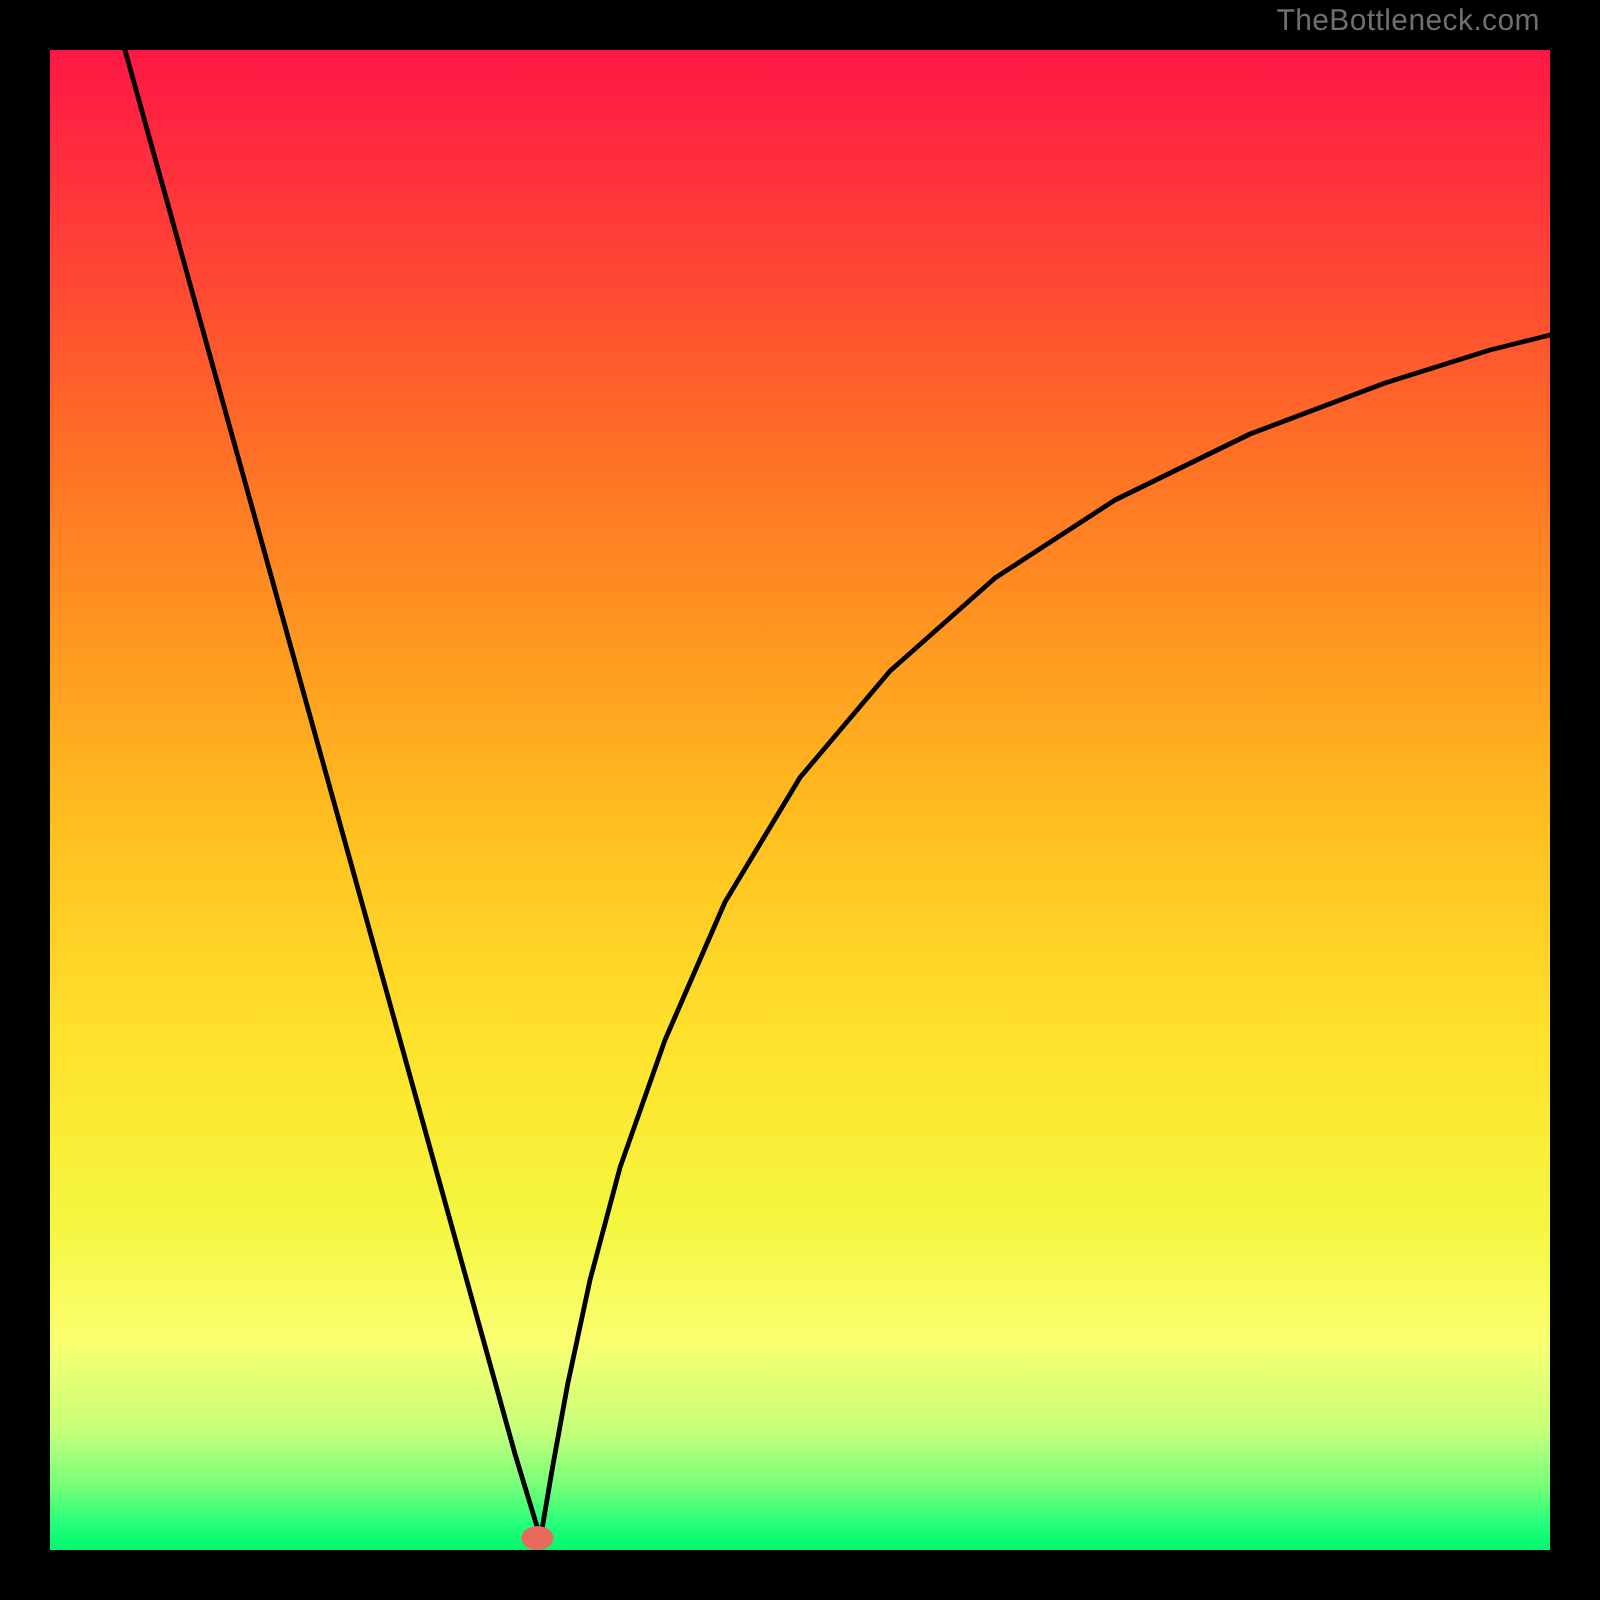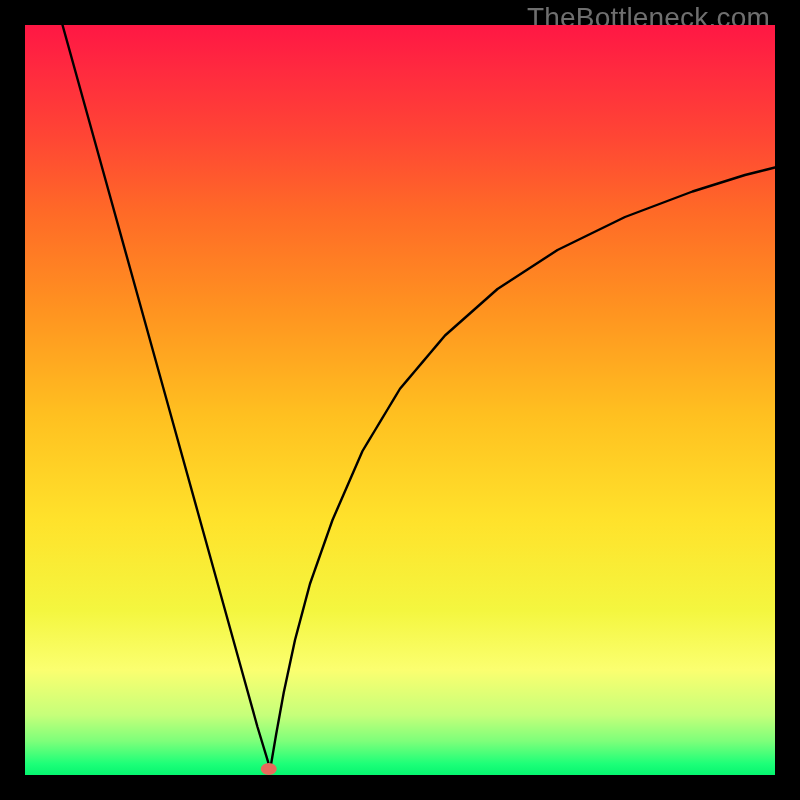--- a/index.html
+++ b/index.html
@@ -24,21 +24,21 @@
     left: 0;
     top: 0;
     width: 750px;
     height: 750px;
   }
   .watermark {
     position: absolute;
     top: 2px;
     right: 30px;
     color: #6f6f6f;
-    font-size: 28px;
+    font-size: 15px;
     font-weight: 500;
     letter-spacing: 0.2px;
   }
   svg { display: block; }
 </style>
 </head>
 <body>
 
 <div class="watermark">TheBottleneck.com</div>
 

